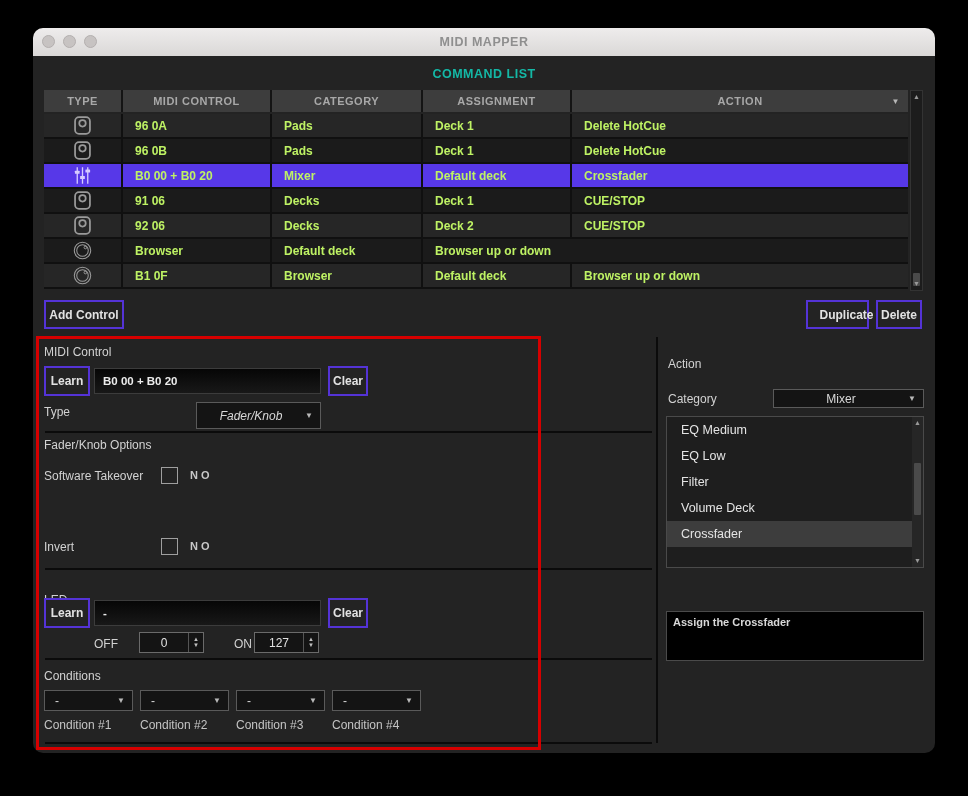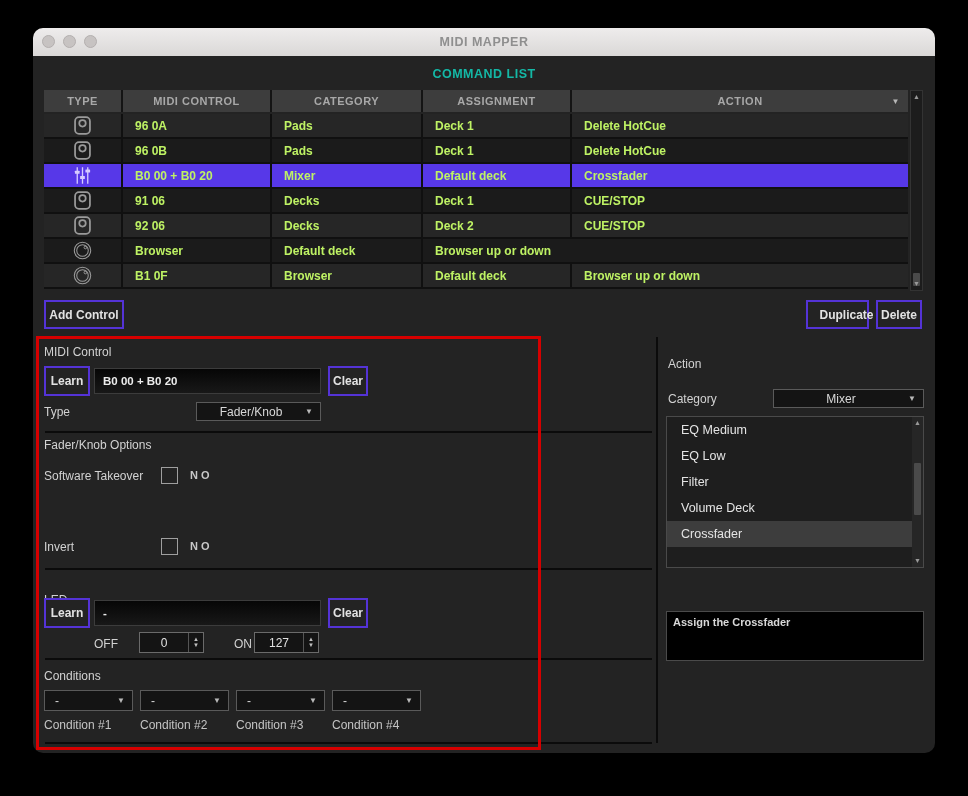--- a/index.html
+++ b/index.html
@@ -230,21 +230,21 @@
     <div class="btn btn-add">Add Control</div>
     <div class="btn btn-duplicate">Duplicate</div>
     <div class="btn btn-delete">Delete</div>
 
     <div class="plabel" style="left:11px; top:317px;">MIDI Control</div>
     <div class="btn" style="left:11px; top:338px; width:46px; height:30px;">Learn</div>
     <div class="tfield" style="left:61px; top:340px; width:227px; height:26px;">B0 00 + B0 20</div>
     <div class="btn" style="left:295px; top:338px; width:40px; height:30px;">Clear</div>
 
     <div class="plabel" style="left:11px; top:377px;">Type</div>
-    <div class="dropdown" style="left:163px; top:374px; width:125px; height:19px;">
+    <div class="dropdown" style="left:163px; top:374px; width:125px; height:27px;font-style:italic;">
       <span class="dd-val">Fader/Knob</span>
       <span class="dd-arrow">▼</span>
     </div>
 
     <div class="divider" style="top:403px;"></div>
 
     <div class="plabel" style="left:11px; top:410px;">Fader/Knob Options</div>
     <div class="plabel" style="left:11px; top:441px;">Software Takeover</div>
     <div class="checkbox" style="left:128px; top:439px;"></div>
     <div class="no-label" style="left:157px; top:441px;">NO</div>

